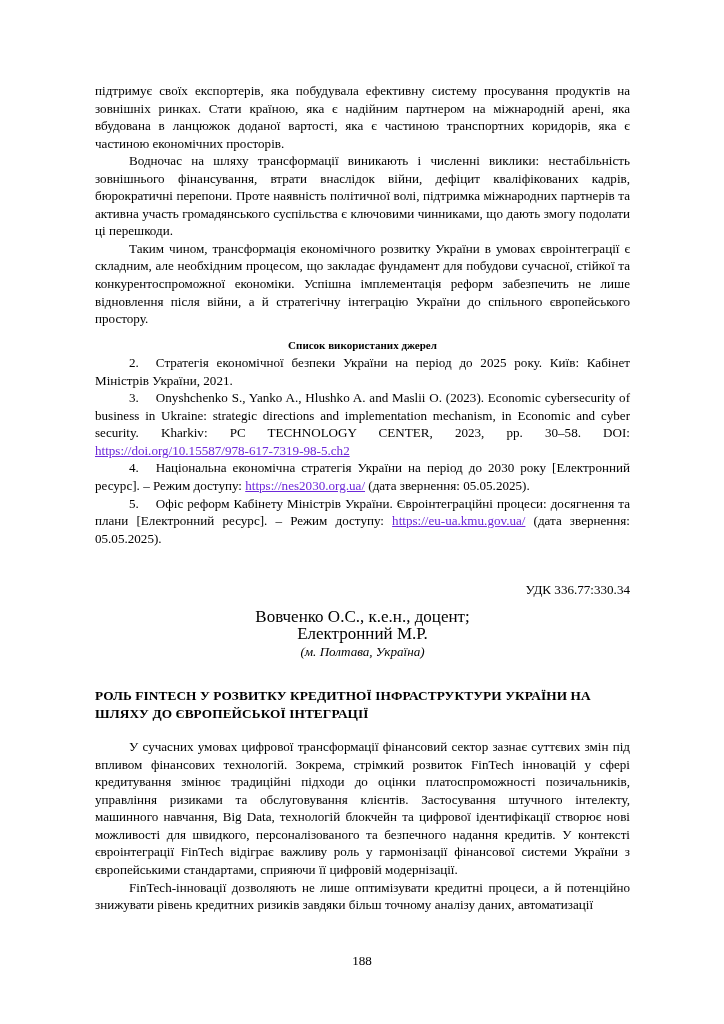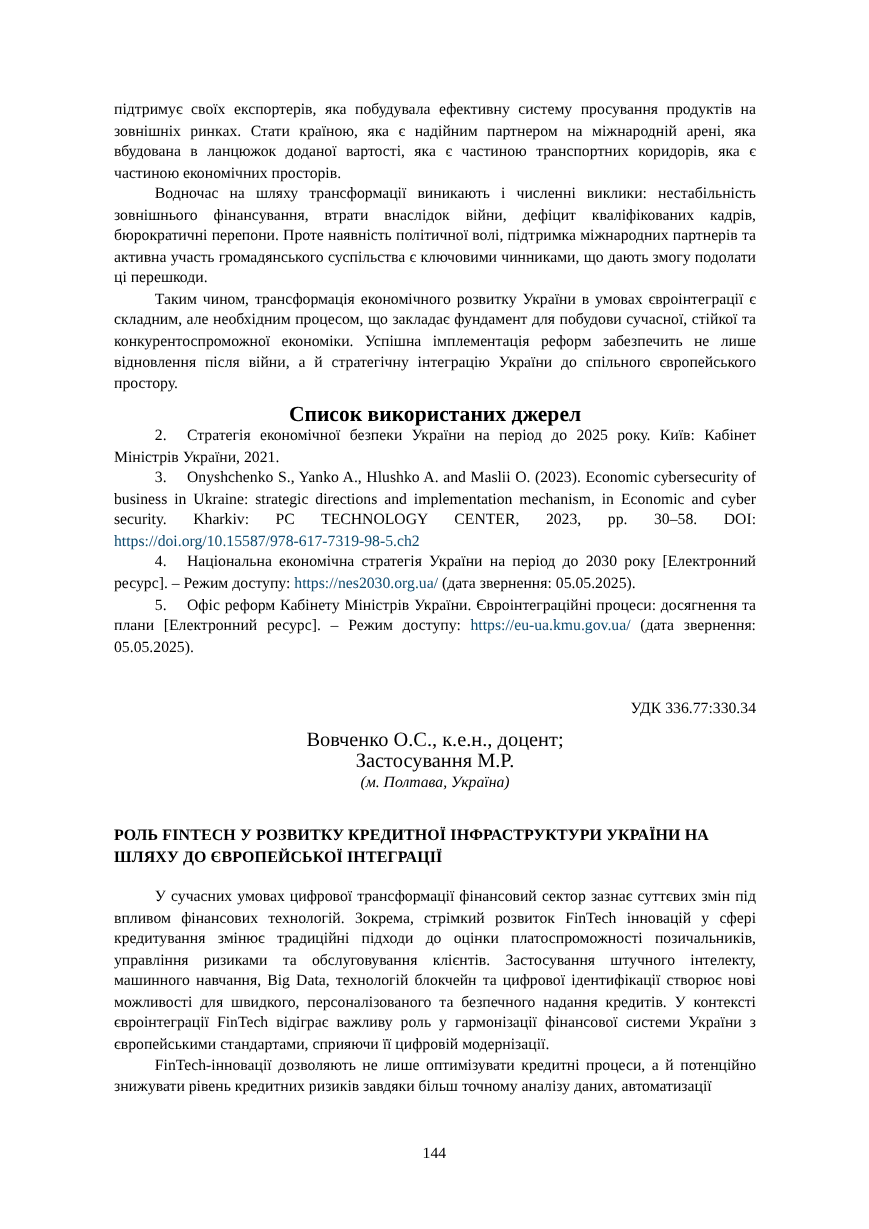--- a/index.html
+++ b/index.html
@@ -29,35 +29,36 @@
     line-height: 17.55px;
     text-align: justify;
     text-justify: inter-word;
     margin: 0;
     hyphens: none;
   }
   .indent {
     text-indent: 34px;
   }
   .heading-center {
-    font-size: 18px;
+    font-size: 11px;
     line-height: 17.55px;
     text-align: center;
     font-weight: bold;
     margin: 0;
   }
   .ref-item {
     font-size: 13.1px;
     line-height: 17.55px;
     text-align: justify;
     margin: 0;
     text-indent: 34px;
   }
   a.link, .link {
-    color: #0c4a6e;
+    color: #6d28d9;
+    text-decoration: underline;
   }
   .udc {
     font-size: 13.1px;
     line-height: 17.55px;
     text-align: right;
     margin: 0;
   }
   .author-line {
     font-size: 17px;
     line-height: 17.4px;
@@ -115,28 +116,28 @@
   <p class="ref-item"><span>5.</span><span style="display:inline-block;width:17px"></span><span>Офіс реформ Кабінету Міністрів України. Євроінтеграційні процеси: досягнення та плани [Електронний ресурс]. – Режим доступу: </span><span class="link">https://eu-ua.kmu.gov.ua/</span><span> (дата звернення: 05.05.2025).</span></p>
 
 
   <div class="spacer-xl"></div>
 
   <p class="udc">УДК 336.77:330.34</p>
 
   <div class="spacer-sm"></div>
 
   <p class="author-line">Вовченко О.С., к.е.н., доцент;</p>
-  <p class="author-line">Застосування М.Р.</p>
+  <p class="author-line">Електронний М.Р.</p>
   <p class="affil-line">(м. Полтава, Україна)</p>
 
   <div class="spacer-lg"></div>
 
   <p class="article-title">РОЛЬ FINTECH У РОЗВИТКУ КРЕДИТНОЇ ІНФРАСТРУКТУРИ УКРАЇНИ НА</p>
   <p class="article-title">ШЛЯХУ ДО ЄВРОПЕЙСЬКОЇ ІНТЕГРАЦІЇ</p>
 
   <div class="spacer-md"></div>
 
   <p class="body-text indent">У сучасних умовах цифрової трансформації фінансовий сектор зазнає суттєвих змін під впливом фінансових технологій. Зокрема, стрімкий розвиток FinTech інновацій у сфері кредитування змінює традиційні підходи до оцінки платоспроможності позичальників, управління ризиками та обслуговування клієнтів. Застосування штучного інтелекту, машинного навчання, Big Data, технологій блокчейн та цифрової ідентифікації створює нові можливості для швидкого, персоналізованого та безпечного надання кредитів. У контексті євроінтеграції FinTech відіграє важливу роль у гармонізації фінансової системи України з європейськими стандартами, сприяючи її цифровій модернізації.</p>
   <p class="body-text indent">FinTech-інновації дозволяють не лише оптимізувати кредитні процеси, а й потенційно знижувати рівень кредитних ризиків завдяки більш точному аналізу даних, автоматизації</p>
 
 </div>
 
-<div class="page-number">144</div>
+<div class="page-number">188</div>
 
 </body></html>

